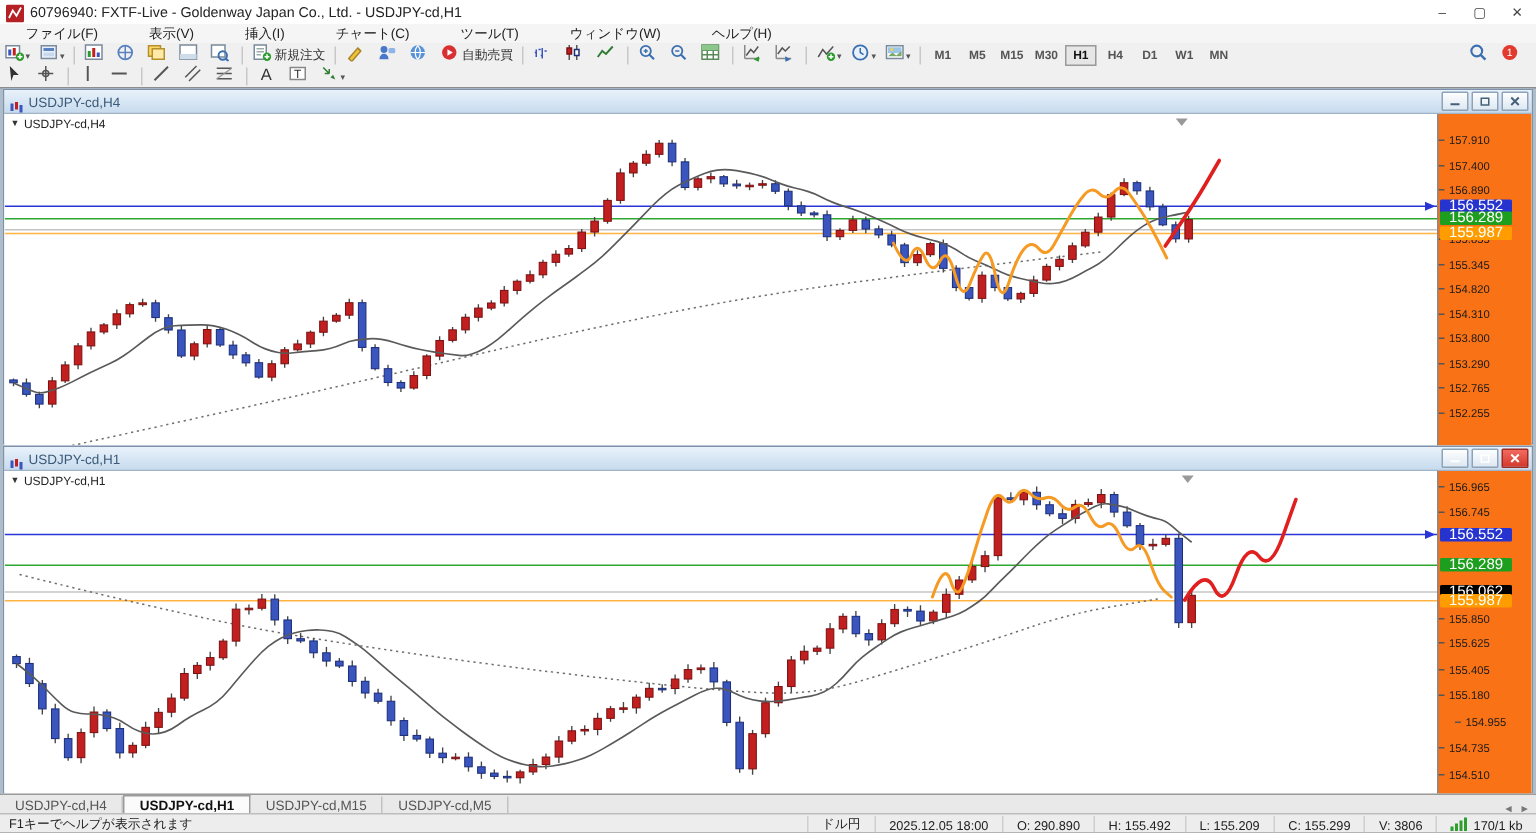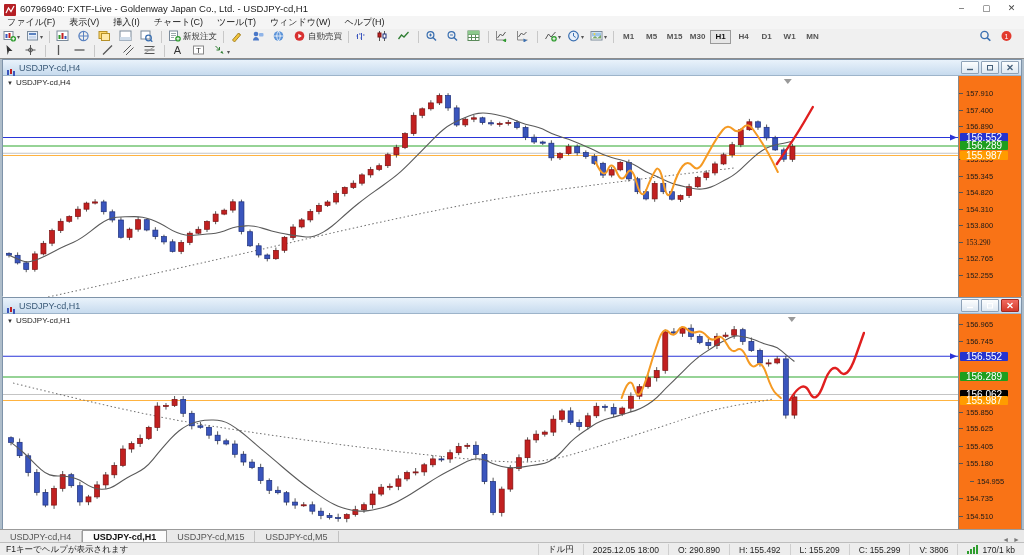--- a/index.html
+++ b/index.html
@@ -10,21 +10,21 @@
   #titlebar{position:absolute;left:0;top:0;width:1024px;height:16px;background:#ffffff;
             border-bottom:1px solid #e3e3e3;display:flex;align-items:center;}
   #appicon{width:12px;height:12px;margin:0 4px 0 4px;display:inline-block;}
   #apptitle{font-size:9.5px;color:#222;white-space:nowrap;}
   #wincontrols{margin-left:auto;display:flex;height:16px;}
   .appbtn{width:25px;height:16px;display:flex;align-items:center;justify-content:center;
           font-size:9px;color:#444;}
   
   #menubar{position:absolute;left:0;top:16px;width:1024px;height:13px;background:#f5f5f5;
            display:flex;align-items:center;border-bottom:1px solid #e8e8e8;}
-  .menuitem{font-size:9px;color:#222;padding:0 7px;white-space:nowrap;}
+  .menuitem{font-size:9px;color:#222;padding:0 17px;white-space:nowrap;}
   
   #toolbar1{position:absolute;left:0;top:29px;width:1024px;height:15px;background:#f0f0f0;
             display:flex;align-items:center;border-bottom:1px solid #dcdcdc;}
   #toolbar2{position:absolute;left:0;top:44px;width:1024px;height:14px;background:#f0f0f0;
             display:flex;align-items:center;border-bottom:1px solid #c9c9c9;}
   .tbtn{height:13px;min-width:15px;padding:0 1px;margin:0 1px;display:flex;align-items:center;
         justify-content:space-between;border:1px solid transparent;border-radius:2px;}
   .tbtn .lbl{font-size:8.5px;color:#333;margin-left:2px;white-space:nowrap;}
   .caret{font-size:6px;color:#555;margin-left:1px;}
   .tsep{width:1px;height:12px;background:#c8c8c8;margin:0 3px;}
@@ -591,21 +591,21 @@
         </div>
         <div class="axis">
             <div class="tick" style="top: 13px;"><span class="dash"></span>157.910</div>
             <div class="tick" style="top: 30px;"><span class="dash"></span>157.400</div>
             <div class="tick" style="top: 46px; justify-content: center;"><span class="dash"></span>156.890</div>
             <div class="tick" style="top: 79px;"><span class="dash"></span>155.855</div>
             <div class="tick" style="top: 96px;"><span class="dash"></span>155.345</div>
             <div class="tick" style="top: 112px;"><span class="dash"></span>154.820</div>
             <div class="tick" style="top: 129px;"><span class="dash"></span>154.310</div>
             <div class="tick" style="top: 145px;"><span class="dash"></span>153.800</div>
-            <div class="tick" style="top: 162px; font-family: Liberation Serif, serif;"><span class="dash"></span>153.290</div>
+            <div class="tick" style="top: 162px;"><span class="dash"></span>153.290</div>
             <div class="tick" style="top: 178px;"><span class="dash"></span>152.765</div>
             <div class="tick" style="top: 195px;"><span class="dash"></span>152.255</div>
             <div class="pricetag" style="top: 57px; background: rgb(38, 51, 207);">156.552</div>
             <div class="pricetag" style="top: 65px; background: rgb(30, 158, 30);">156.289</div>
             <div class="pricetag" style="top: 75px; background: rgb(255, 156, 0);">155.987</div>
           </div>
       </div>
     </div>
 
     <div class="chartwin" id="win1" style="top:238px;height:232px;">

